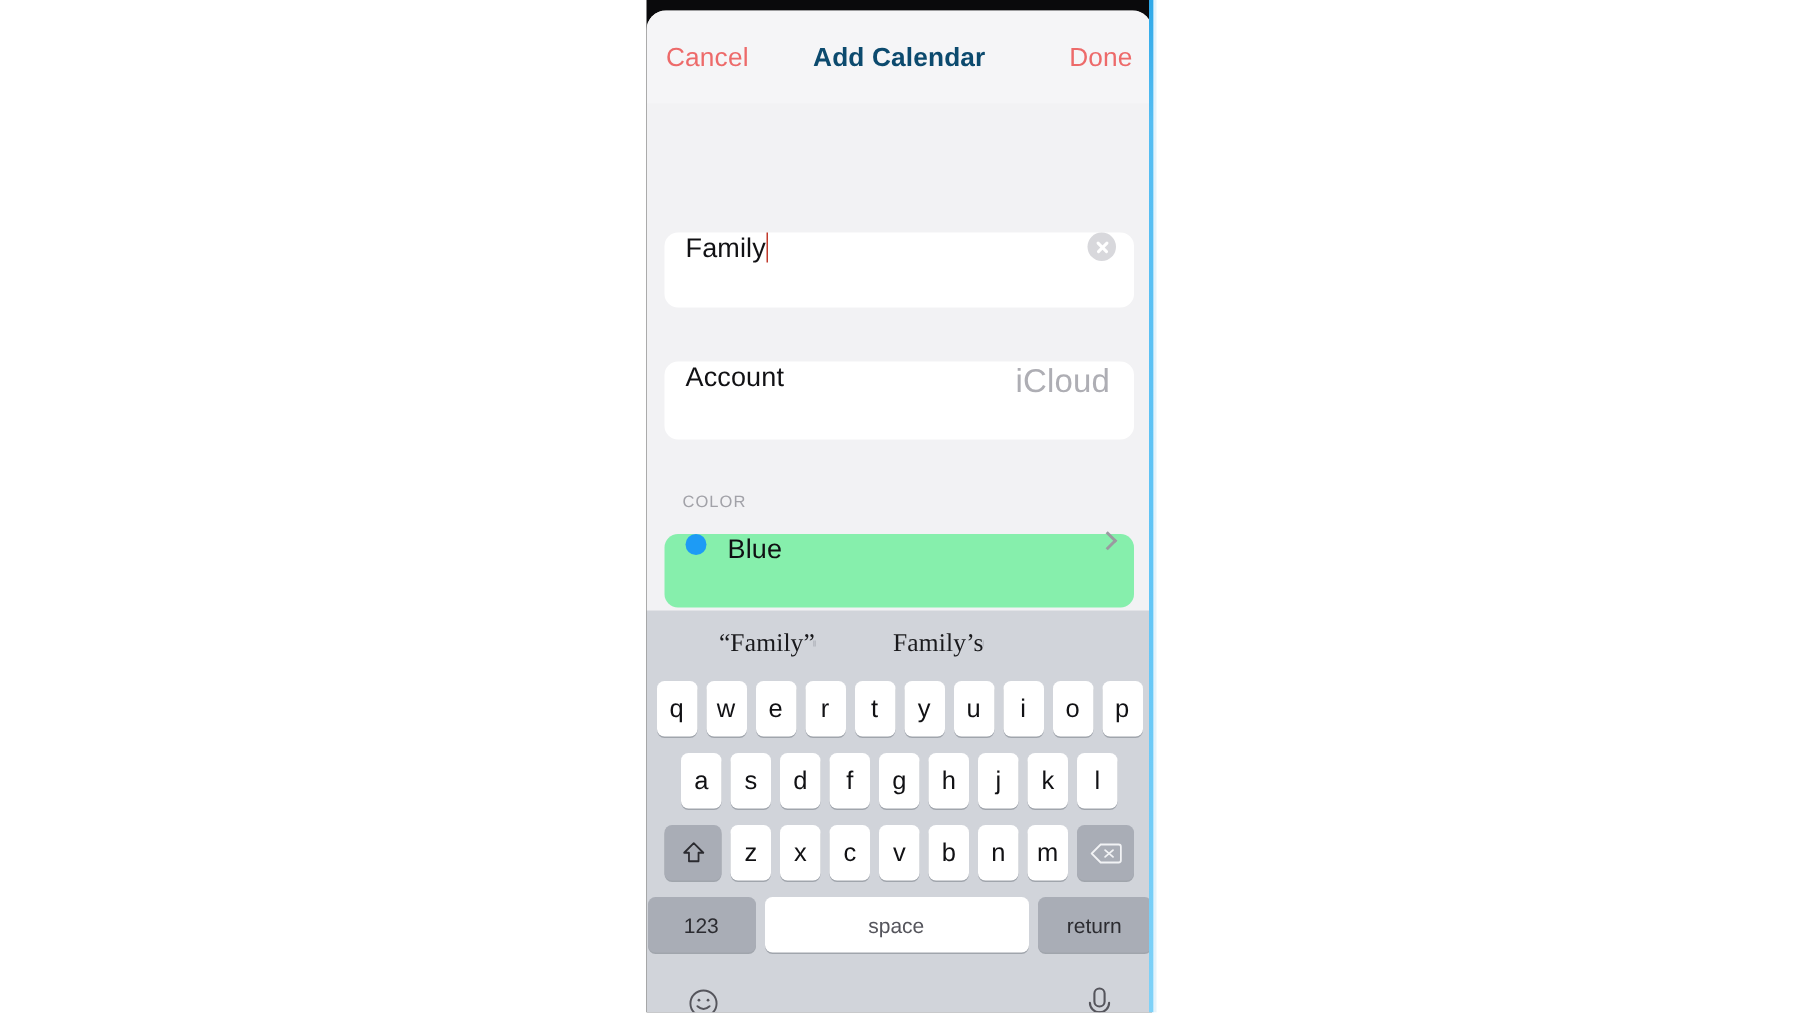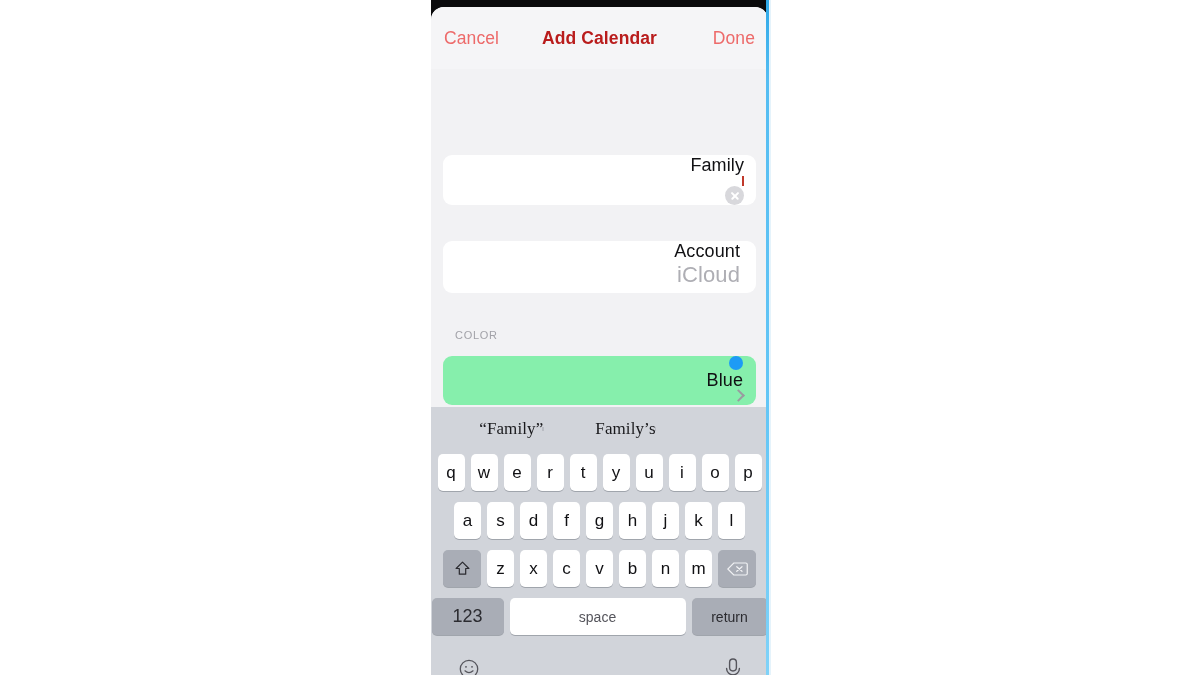--- a/index.html
+++ b/index.html
@@ -61,40 +61,39 @@
     letter-spacing: .1px;
     white-space: nowrap;
     background: none; border: none;
     font-family: "Liberation Sans", sans-serif;
     cursor: pointer;
     padding: 4px 2px;
   }
   .nav-title {
     font-size: 17.5px;
     font-weight: bold;
-    color: #b91c1c;
+    color: #0c4a6e;
     letter-spacing: .1px;
     position: absolute;
     left: 0; right: 0;
     text-align: center;
     pointer-events: none;
   }
 
   
   .content { background: #f2f2f4; height: 338px; position: relative; }
 
   .card {
     position: absolute;
     left: 12px;
     width: 313px;
     background: #ffffff;
     border-radius: 9px;
     display: flex;
-    align-items: flex-end;
-    flex-direction: column;
+    align-items: flex-start;
   }
 
   .card-name { top: 86px; height: 50px; padding: 0 12px 0 14px; }
   .name-value {
     font-size: 18px;
     color: #111114;
     letter-spacing: .1px;
     position: relative;
   }
   .caret {
@@ -217,21 +216,21 @@
     box-shadow: 0 1px 0 rgba(120,125,135,.55);
     cursor: pointer;
     flex: 0 0 auto;
   }
   .key.dark {
     background: #a9adb6;
     width: 38px;
   }
   .key.space { width: 176px; font-size: 14px; color: #55555c; text-align: right; }
   .key.return { width: 76px; font-size: 14px; background: #a9adb6; color: #2b2b30; }
-  .key.num { width: 72px; font-size: 18px; background: #a9adb6; color: #2b2b30; }
+  .key.num { width: 72px; font-size: 14px; background: #a9adb6; color: #2b2b30; }
 
   .shift-glyph svg, .bksp-glyph svg { display: block; }
 
   .bottombar {
     display: flex;
     align-items: center;
     justify-content: space-between;
     padding: 4px 25px 0 27px;
     height: 42px;
   }

